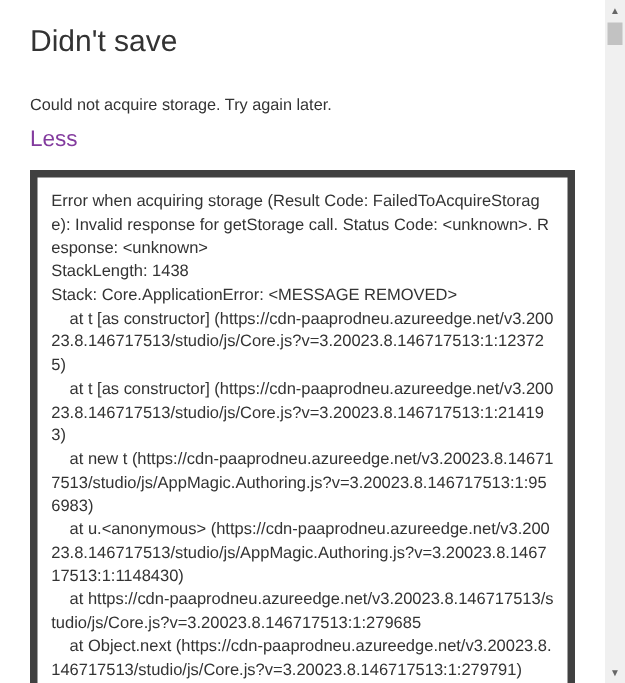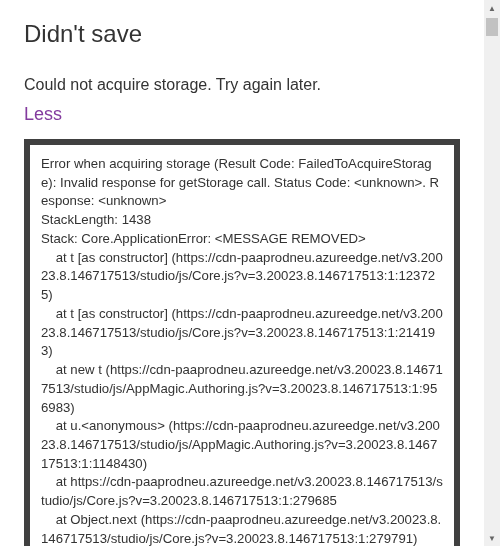--- a/index.html
+++ b/index.html
@@ -65,21 +65,21 @@
     .content-wrap {
       padding-right: 16px;
     }
     .title {
       font-size: 24px;
       font-weight: 300;
       color: #333333;
       margin-bottom: 28px;
     }
     .message {
-      font-size: 16px;
+      font-size: 13px;
       color: #333333;
       margin-bottom: 10px;
     }
     .toggle-link {
       font-size: 18px;
       color: #833b9e;
       cursor: pointer;
       display: inline-block;
       margin-bottom: 14px;
     }

